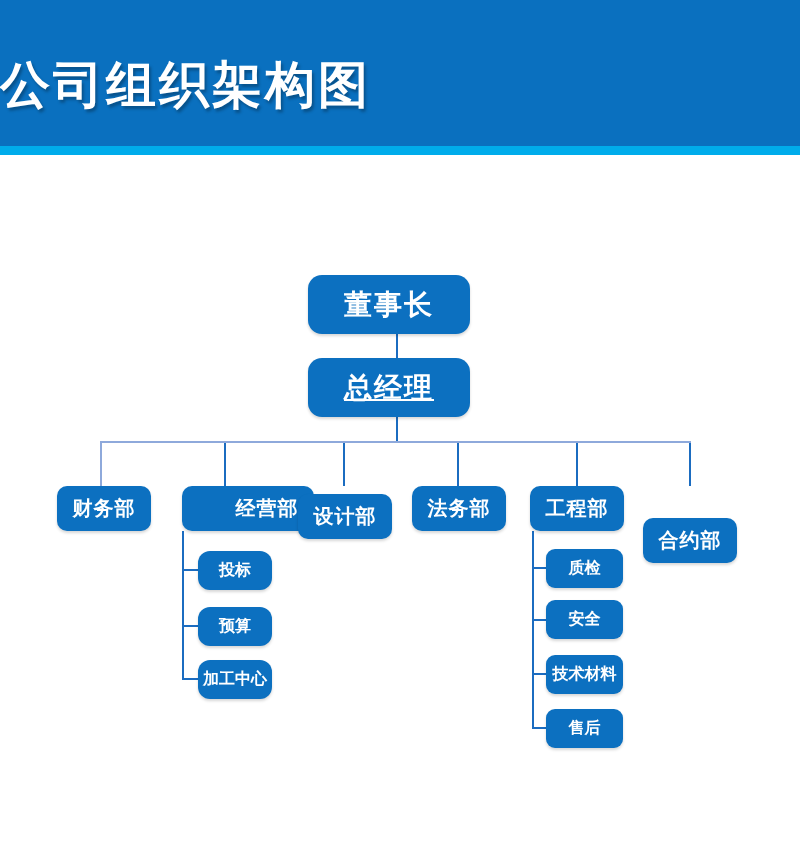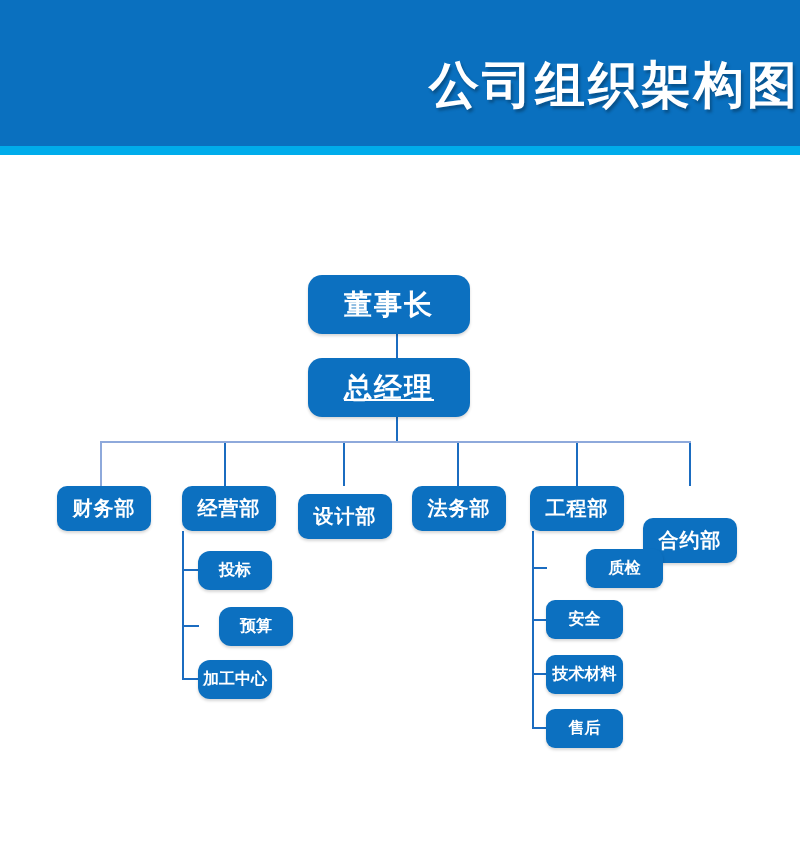--- a/index.html
+++ b/index.html
@@ -21,21 +21,21 @@
     left: 0; top: 0;
     width: 800px; height: 146px;
     background: #0a70bf;
   }
   .banner h1 {
     position: absolute;
     top: 52px;
     left: 0;
     width: 100%;
     margin: 0;
-    text-align: right;
+    text-align: left;
     font-size: 50px;
     font-weight: bold;
     letter-spacing: 3px;
     color: #ffffff;
     text-shadow: 2px 3px 3px rgba(0,0,0,0.28);
   }
   .accent-strip {
     position: absolute;
     left: 0; top: 146px;
     width: 800px; height: 9px;
@@ -65,38 +65,38 @@
   .n-gm       { top: 358px; text-decoration: underline; }
 
   .dept {
     top: 486px;
     width: 94px; height: 45px;
     border-radius: 10px;
     font-size: 20px;
     letter-spacing: 1px;
   }
   .n-finance     { left: 57px;  }
-  .n-operations  { left: 182px; }
+  .n-operations  { left: 182px; padding-left: 38px; }
   .n-design      { left: 298px; margin-top: 8px; }
   .n-legal       { left: 412px; }
   .n-engineering { left: 530px; }
   .n-contract    { left: 643px; margin-top: 32px; }
 
   .sub {
     height: 39px;
     border-radius: 9px;
     font-size: 16px;
   }
   .sub.ops { left: 198px; width: 74px; border-radius: 12px; }
   .n-bidding    { top: 551px; }
-  .n-budget     { top: 607px; margin-left: 21px; }
+  .n-budget     { top: 607px; }
   .n-processing { top: 660px; }
 
   .sub.eng { left: 546px; width: 77px; }
-  .n-quality    { top: 549px; margin-left: 40px; }
+  .n-quality    { top: 549px; }
   .n-safety     { top: 600px; }
   .n-materials  { top: 655px; }
   .n-aftersales { top: 709px; text-align: right; }
 
   
   .line {
     position: absolute;
     background: #1b6cc0;
   }
   .line.light { background: #8ea9db; }

